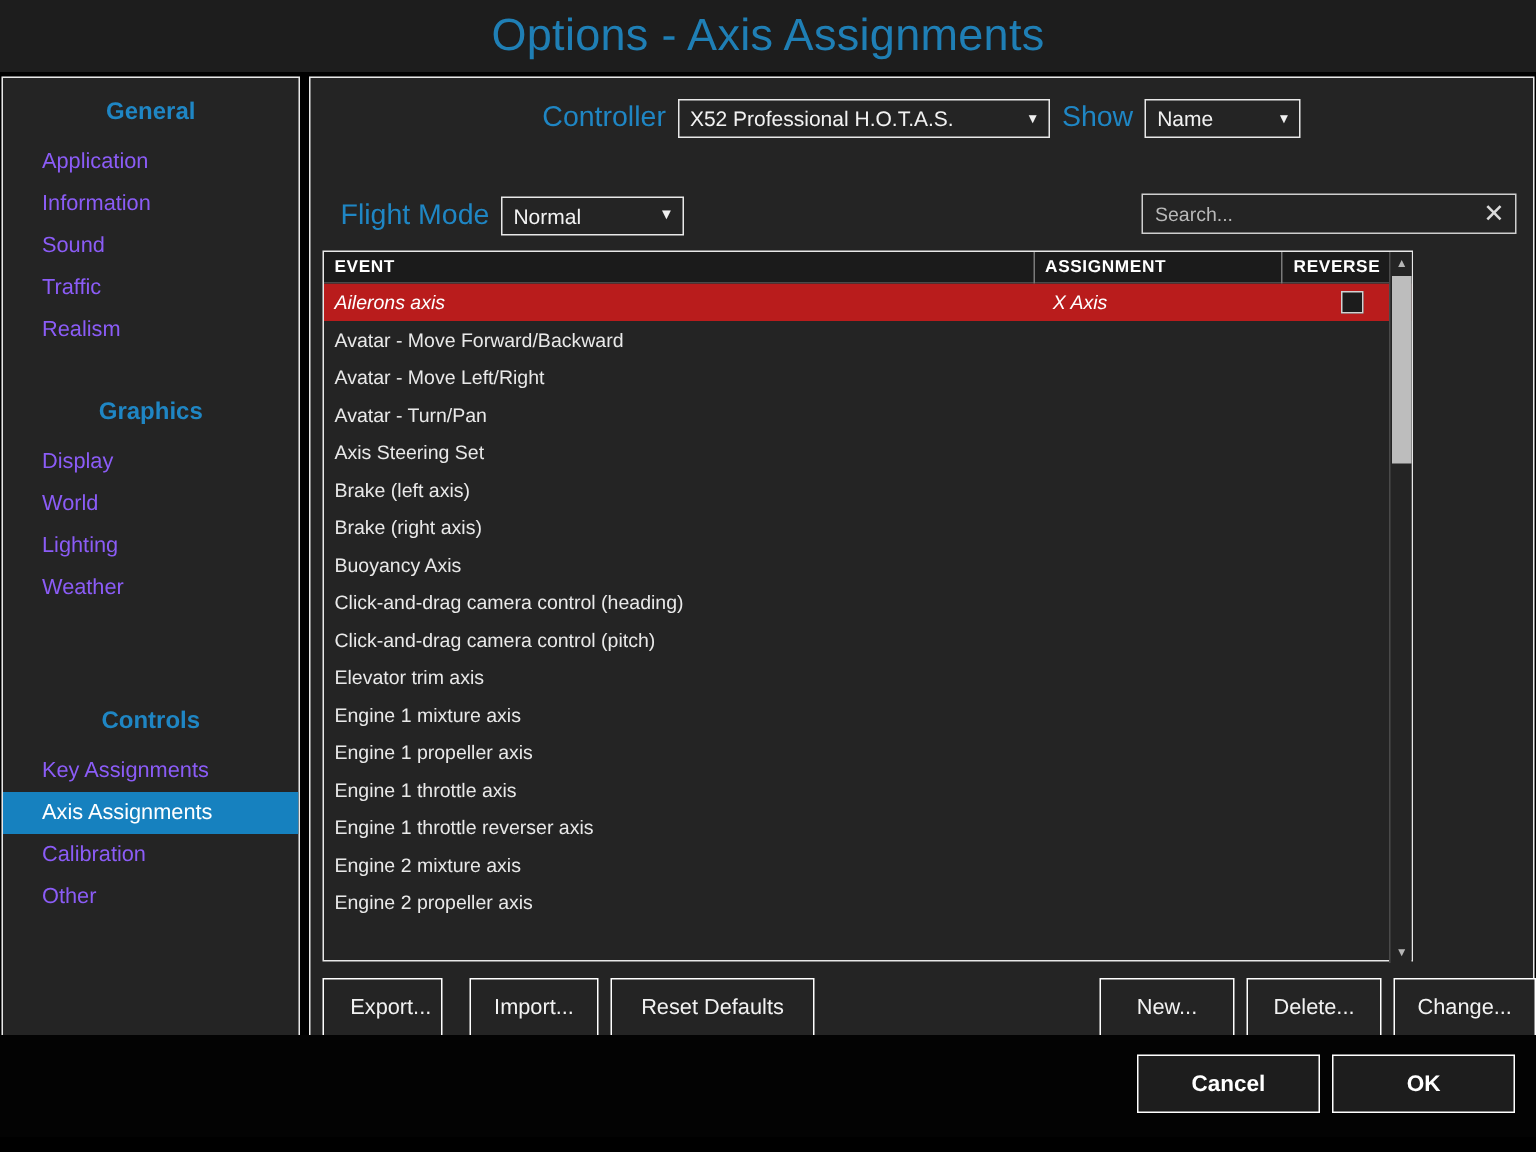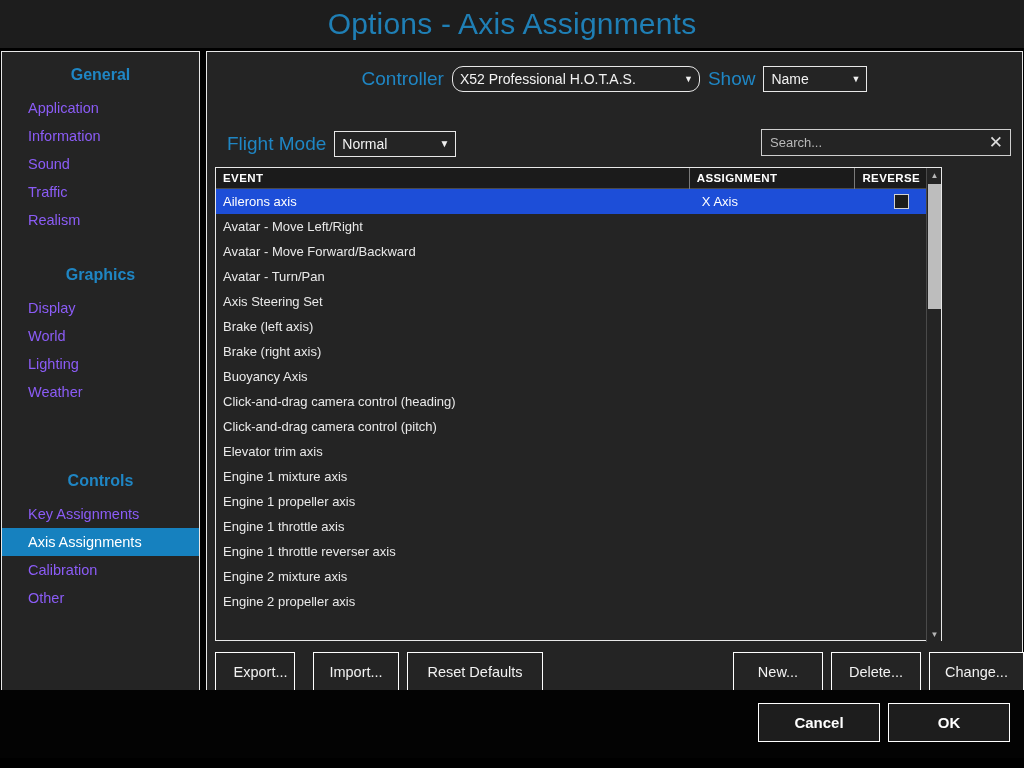--- a/index.html
+++ b/index.html
@@ -51,21 +51,21 @@
     position: absolute; left: 0; top: 14px; width: 100%;
     display: flex; align-items: center; justify-content: center; gap: 8px;
   }
   .lbl-blue { color: #1f86c4; font-size: 19px; white-space: nowrap; }
   .combo {
     background: #242424; border: 1px solid #e8e8e8; color: #f2f2f2;
     display: inline-flex; align-items: center; justify-content: space-between;
     font-size: 14px; padding: 0 6px 0 7px; height: 26px; white-space: nowrap;
   }
   .combo .caret { font-size: 9px; color: #f0f0f0; margin-left: 10px; line-height: 1; }
-  .combo.controller { width: 248px; border-radius: 11px; }
+  .combo.controller { width: 248px; }
   .combo.show { width: 104px; }
   .combo.flightmode { width: 122px; }
   .combo.flightmode .caret { font-size: 10px; }
 
   
   .fm-row {
     position: absolute; left: 20px; top: 79px;
     display: flex; align-items: center; gap: 8px;
   }
   .search-box {
@@ -93,21 +93,21 @@
   .th.event { width: 516px; border-right: 1px solid #7a7a7a; }
   .th.assign { width: 180px; border-right: 1px solid #7a7a7a; }
   .th.reverse { width: 85px; border-right: 1px solid #7a7a7a; }
   .th.pad { flex: 1; }
 
   .tbody { position: relative; height: 451px; overflow: hidden; }
   .row {
     display: flex; height: 25px; align-items: center;
     color: #e9e9e9; font-size: 13px;
   }
-  .row.selected { background: #1d4ed8; color: #ffffff; }
+  .row.selected { background: #b91c1c; color: #ffffff; font-style: italic; }
   .cell-event { width: 516px; padding-left: 7px; white-space: nowrap; overflow: hidden; }
   .cell-assign { width: 180px; padding-left: 7px; white-space: nowrap; overflow: hidden; }
   .cell-reverse { width: 85px; display: flex; align-items: center; justify-content: center; }
   .chk {
     width: 15px; height: 15px; border: 1px solid #d2d2d2; background: #1c1c1c;
   }
 
   
   .vscroll {
     position: absolute; right: 0; top: 0; width: 15px; height: 474px;
@@ -216,26 +216,26 @@
       </div>
       <div class="tbody" id="tbody">
           <div class="row selected">
             <div class="cell-event">Ailerons axis</div>
             <div class="cell-assign">X Axis</div>
             <div class="cell-reverse">
               <div class="chk"></div>
             </div>
           </div>
           <div class="row">
+            <div class="cell-event">Avatar - Move Forward/Backward</div>
+            <div class="cell-assign"></div>
+            <div class="cell-reverse"></div>
+          </div>
+          <div class="row">
             <div class="cell-event">Avatar - Move Left/Right</div>
-            <div class="cell-assign"></div>
-            <div class="cell-reverse"></div>
-          </div>
-          <div class="row">
-            <div class="cell-event">Avatar - Move Forward/Backward</div>
             <div class="cell-assign"></div>
             <div class="cell-reverse"></div>
           </div>
           <div class="row">
             <div class="cell-event">Avatar - Turn/Pan</div>
             <div class="cell-assign"></div>
             <div class="cell-reverse"></div>
           </div>
           <div class="row">
             <div class="cell-event">Axis Steering Set</div>

